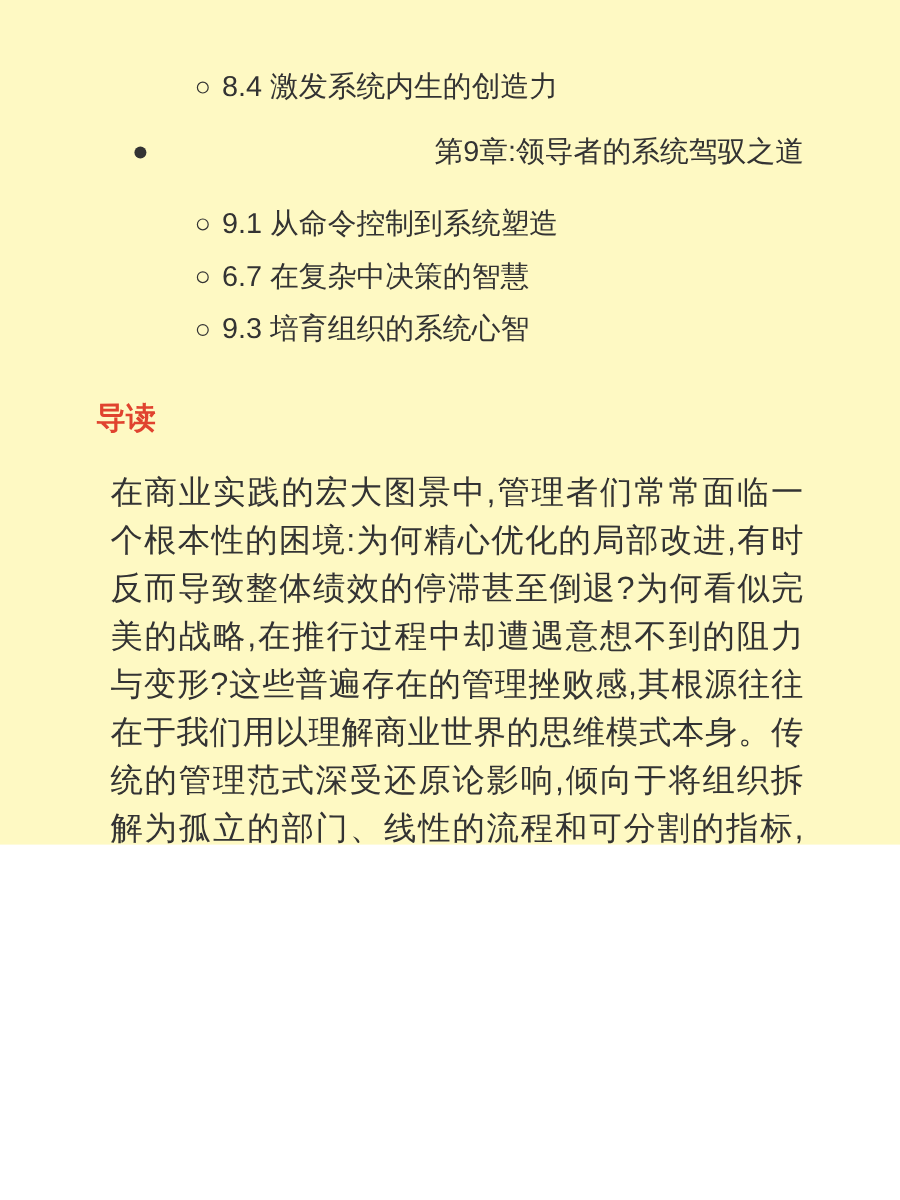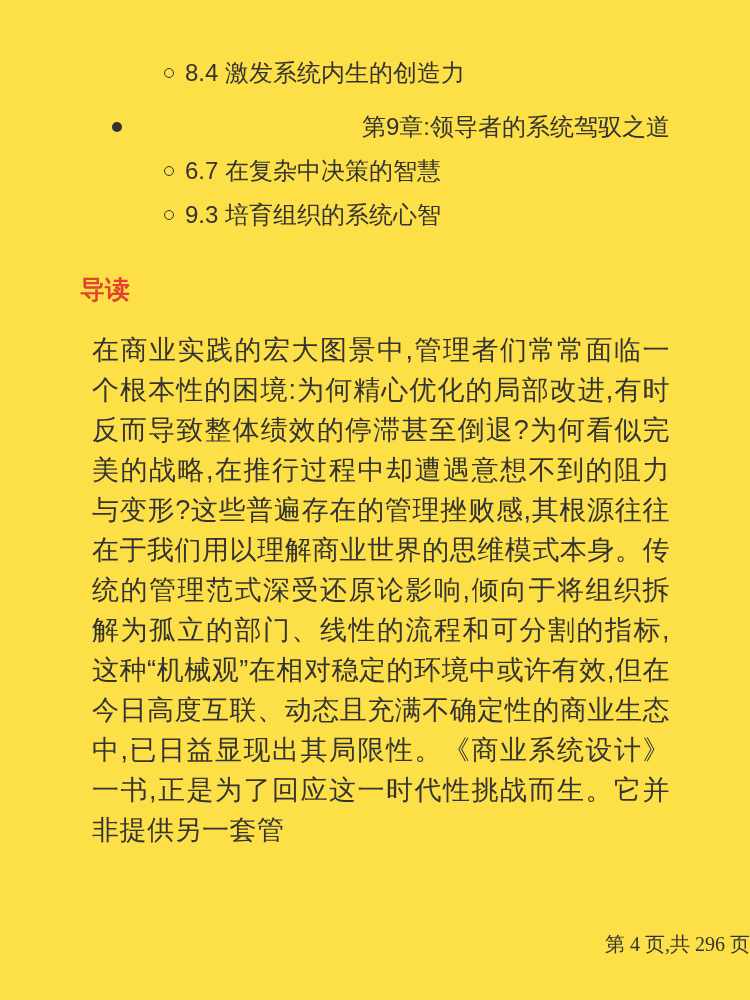--- a/index.html
+++ b/index.html
@@ -3,22 +3,22 @@
 <meta charset="utf-8">
 <style>
   html, body {
     margin: 0;
     padding: 0;
     background: #ffffff;
   }
   .page {
     position: relative;
     width: 750px;
-    height: 1000px;
-    background: #fde047;
+    height: 704px;
+    background: #fef9c3;
     box-sizing: border-box;
     padding: 57px 80px 0 80px;
     overflow: hidden;
     font-family: "Liberation Sans", sans-serif;
     color: #333333;
   }
   .toc {
     list-style: none;
     margin: 0;
     padding: 0;
@@ -88,20 +88,24 @@
 
   <ul class="toc">
     <li class="toc-item level2">
       <span class="bullet hollow"></span>
       <span class="label">8.4 激发系统内生的创造力</span>
     </li>
     <li class="toc-item level1 gap-chapter">
       <span class="bullet solid"></span>
       <span class="label">第9章:领导者的系统驾驭之道</span>
     </li>
+    <li class="toc-item level2 gap-first-sub">
+      <span class="bullet hollow"></span>
+      <span class="label">9.1 从命令控制到系统塑造</span>
+    </li>
     <li class="toc-item level2 gap-sub">
       <span class="bullet hollow"></span>
       <span class="label">6.7 在复杂中决策的智慧</span>
     </li>
     <li class="toc-item level2 gap-sub">
       <span class="bullet hollow"></span>
       <span class="label">9.3 培育组织的系统心智</span>
     </li>
   </ul>
 

